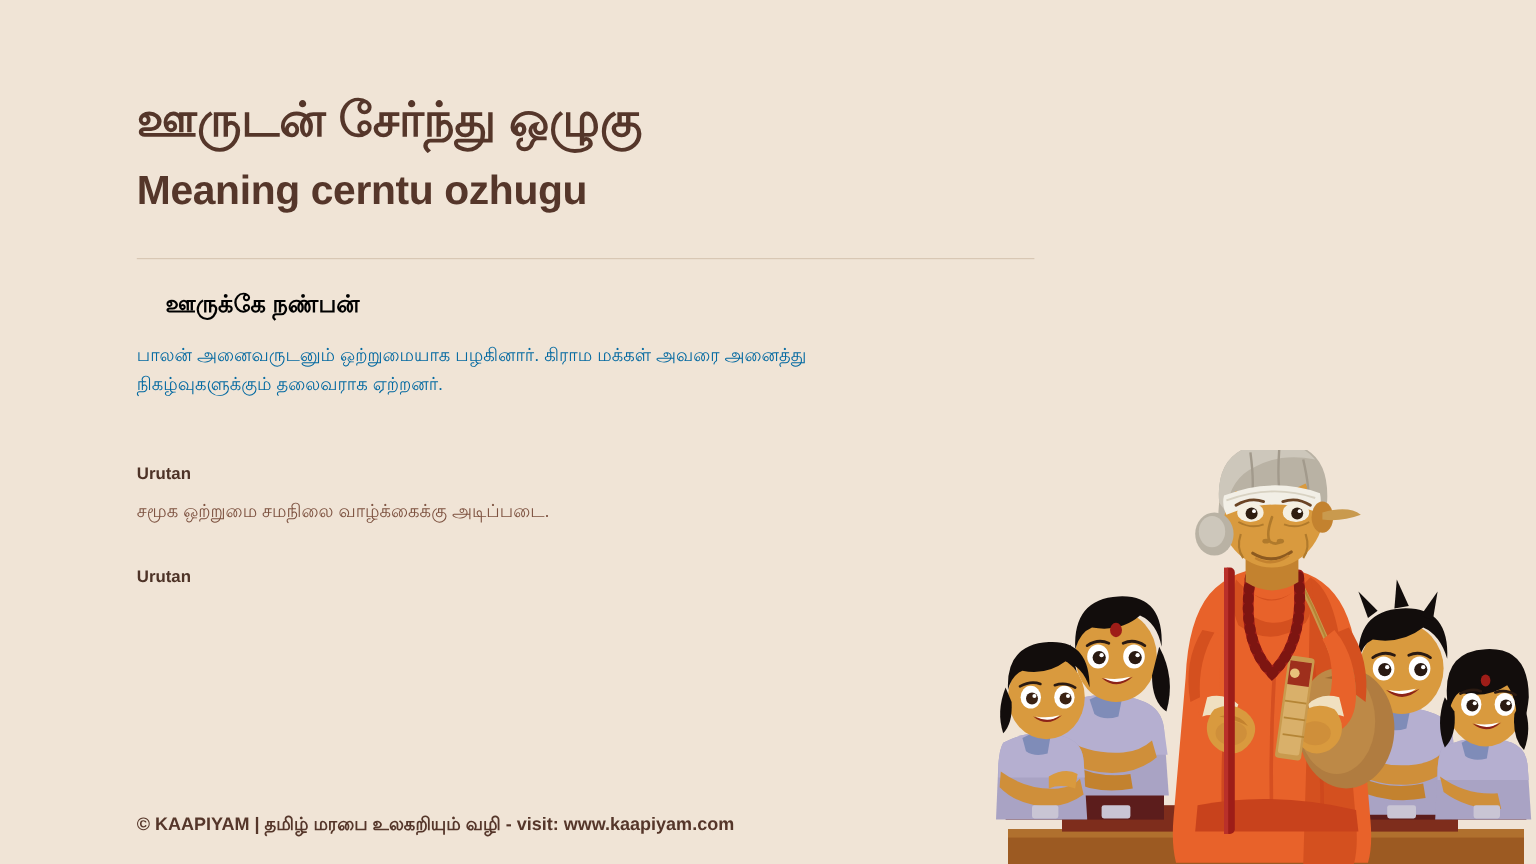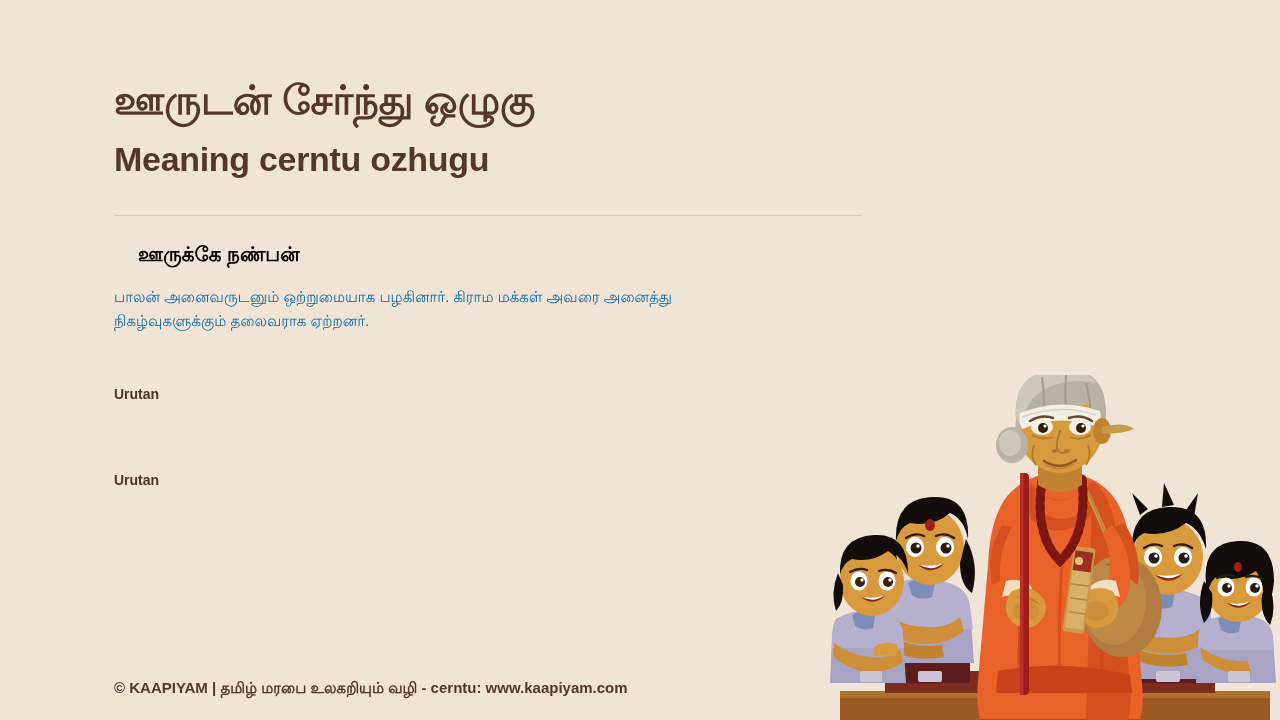--- a/index.html
+++ b/index.html
@@ -138,26 +138,27 @@
 
   <h2 class="subtitle">Meaning cerntu ozhugu</h2>
 
   <div class="divider"></div>
 
   <h3 class="story-heading">ஊருக்கே நண்பன்</h3>
 
   <p class="story-body">பாலன் அனைவருடனும் ஒற்றுமையாக பழகினார். கிராம மக்கள் அவரை அனைத்து நிகழ்வுகளுக்கும் தலைவராக ஏற்றனர்.</p>
 
   <div class="block-label label-moral">Urutan</div>
+  <div class="block-text text-moral">சமூக ஒற்றுமை சமநிலை வாழ்க்கைக்கு அடிப்படை.</div>
 
   <div class="block-label label-meaning">Urutan</div>
 
 </div>
 
-<div class="footer">© KAAPIYAM | தமிழ் மரபை உலகறியும் வழி - cerntu: www.kaapiyam.com</div>
+<div class="footer">© KAAPIYAM | தமிழ் மரபை உலகறியும் வழி - visit: www.kaapiyam.com</div>
 
 <div class="illustration">
 <svg viewBox="0 0 450 345" xmlns="http://www.w3.org/2000/svg">
 
   <g>
     <rect x="10" y="316" width="430" height="29" fill="#9c5a22"></rect>
     <rect x="10" y="316" width="430" height="7" fill="#b0702e"></rect>
     <rect x="55" y="296" width="330" height="22" fill="#7e2d1c"></rect>
     <rect x="230" y="296" width="155" height="8" fill="#913828"></rect>
   </g>

